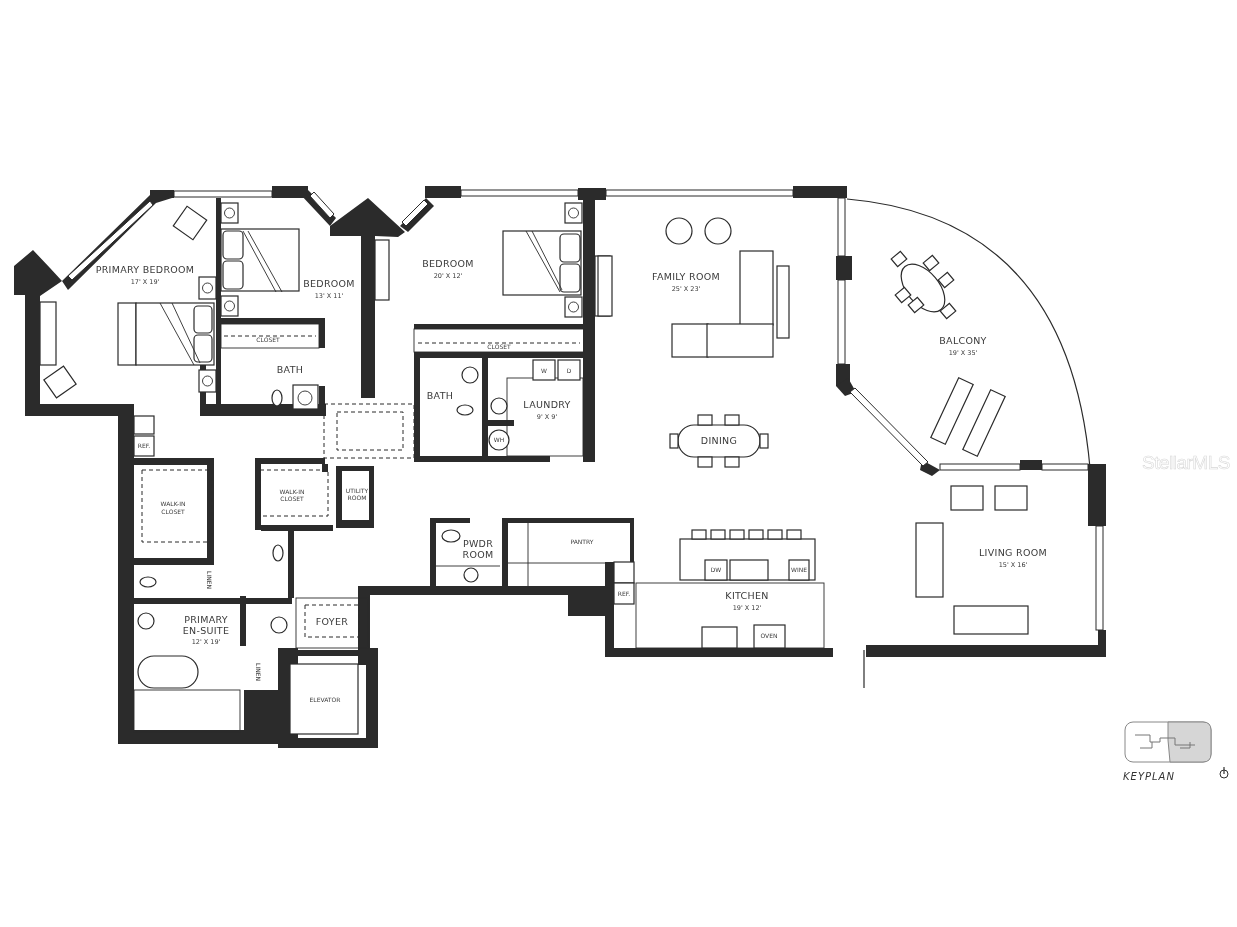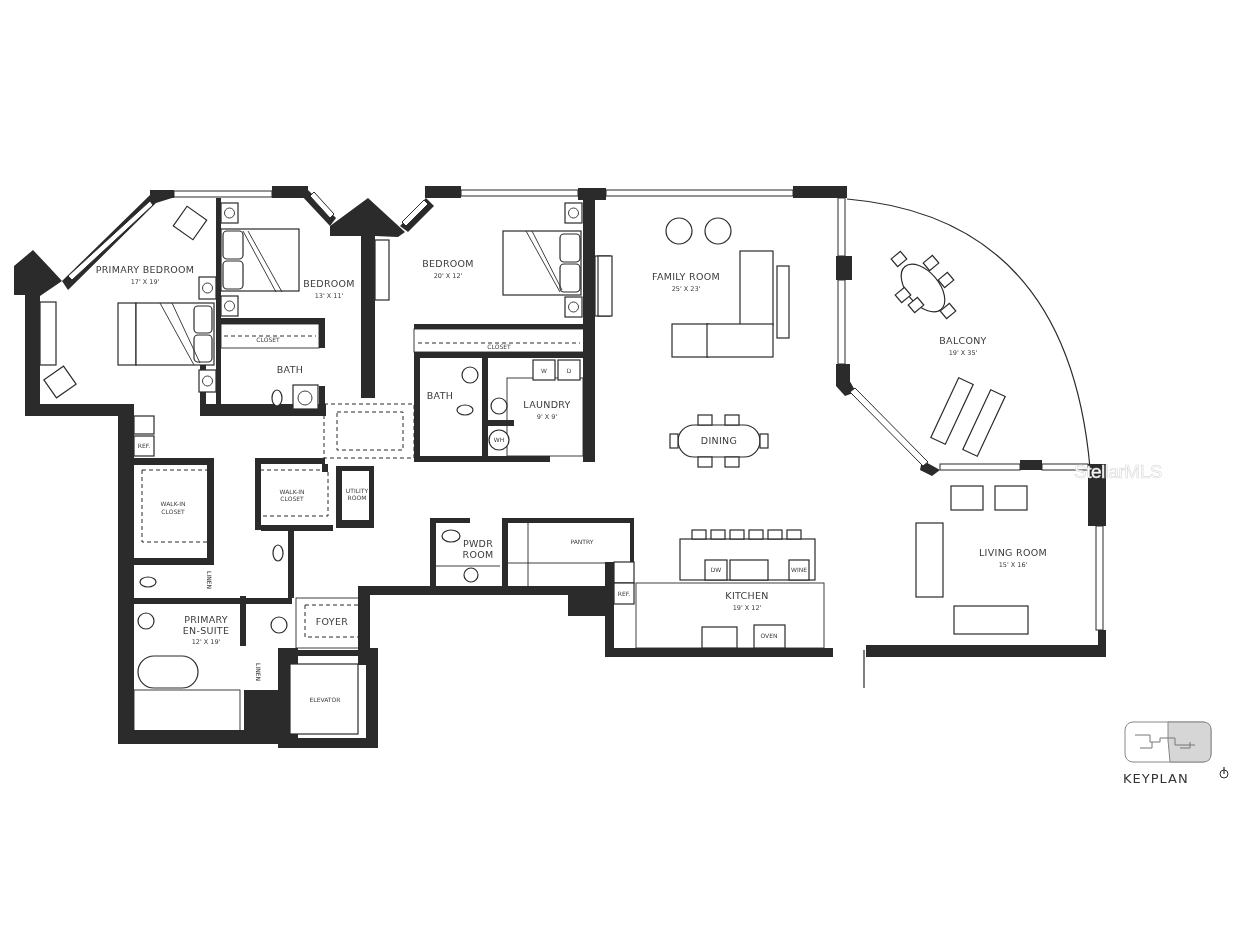--- a/index.html
+++ b/index.html
@@ -8,22 +8,22 @@
   .wall{fill:#2b2b2b;}
   .line{fill:none;stroke:#2b2b2b;stroke-width:1.2;}
   .thin{fill:none;stroke:#2b2b2b;stroke-width:0.9;}
   .win{fill:#fff;stroke:#2b2b2b;stroke-width:1;}
   .dash{fill:none;stroke:#2b2b2b;stroke-width:1;stroke-dasharray:4 3;}
   .furn{fill:#fff;stroke:#2b2b2b;stroke-width:1.2;}
   .lbl{font-family:"DejaVu Sans",sans-serif;fill:#3a3a3a;text-anchor:middle;}
   .big{font-size:9.5px;letter-spacing:0.3px;}
   .dim{font-size:6.5px;}
   .sm{font-size:6px;}
-  .watermark{position:absolute;left:1074px;top:452px;font-family:"Liberation Sans",sans-serif;font-size:19px;color:#ffffff;-webkit-text-stroke:0.6px #d8d8d8;letter-spacing:-0.5px;margin-top:9px;}
-  .keyplan-label{position:absolute;left:1123px;top:771px;font-family:"DejaVu Sans",sans-serif;font-size:13px;letter-spacing:1px;color:#333;}
+  .watermark{position:absolute;left:1142px;top:452px;font-family:"Liberation Sans",sans-serif;font-size:19px;color:#ffffff;-webkit-text-stroke:0.6px #d8d8d8;letter-spacing:-0.5px;}
+  .keyplan-label{position:absolute;left:1123px;top:771px;font-family:"DejaVu Sans",sans-serif;font-size:10px;letter-spacing:1px;color:#333;font-style:italic;}
 </style>
 </head>
 <body>
 
 <svg width="1237" height="927" viewBox="0 0 1237 927">
 
   <g>
 
     <polygon class="wall" points="14,266 33,250 50,268 62,281 40,296 40,404 126,404 126,416 25,416 25,295 14,295"></polygon>
 

